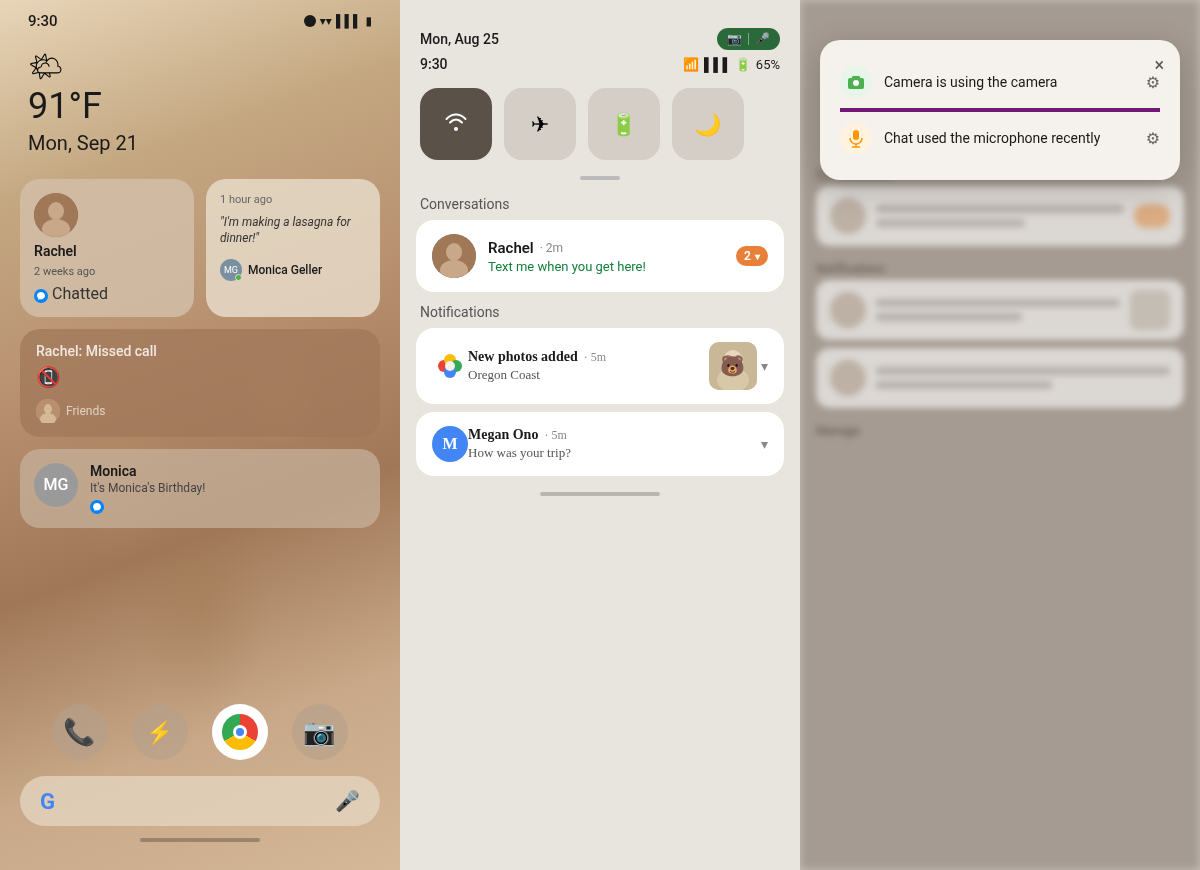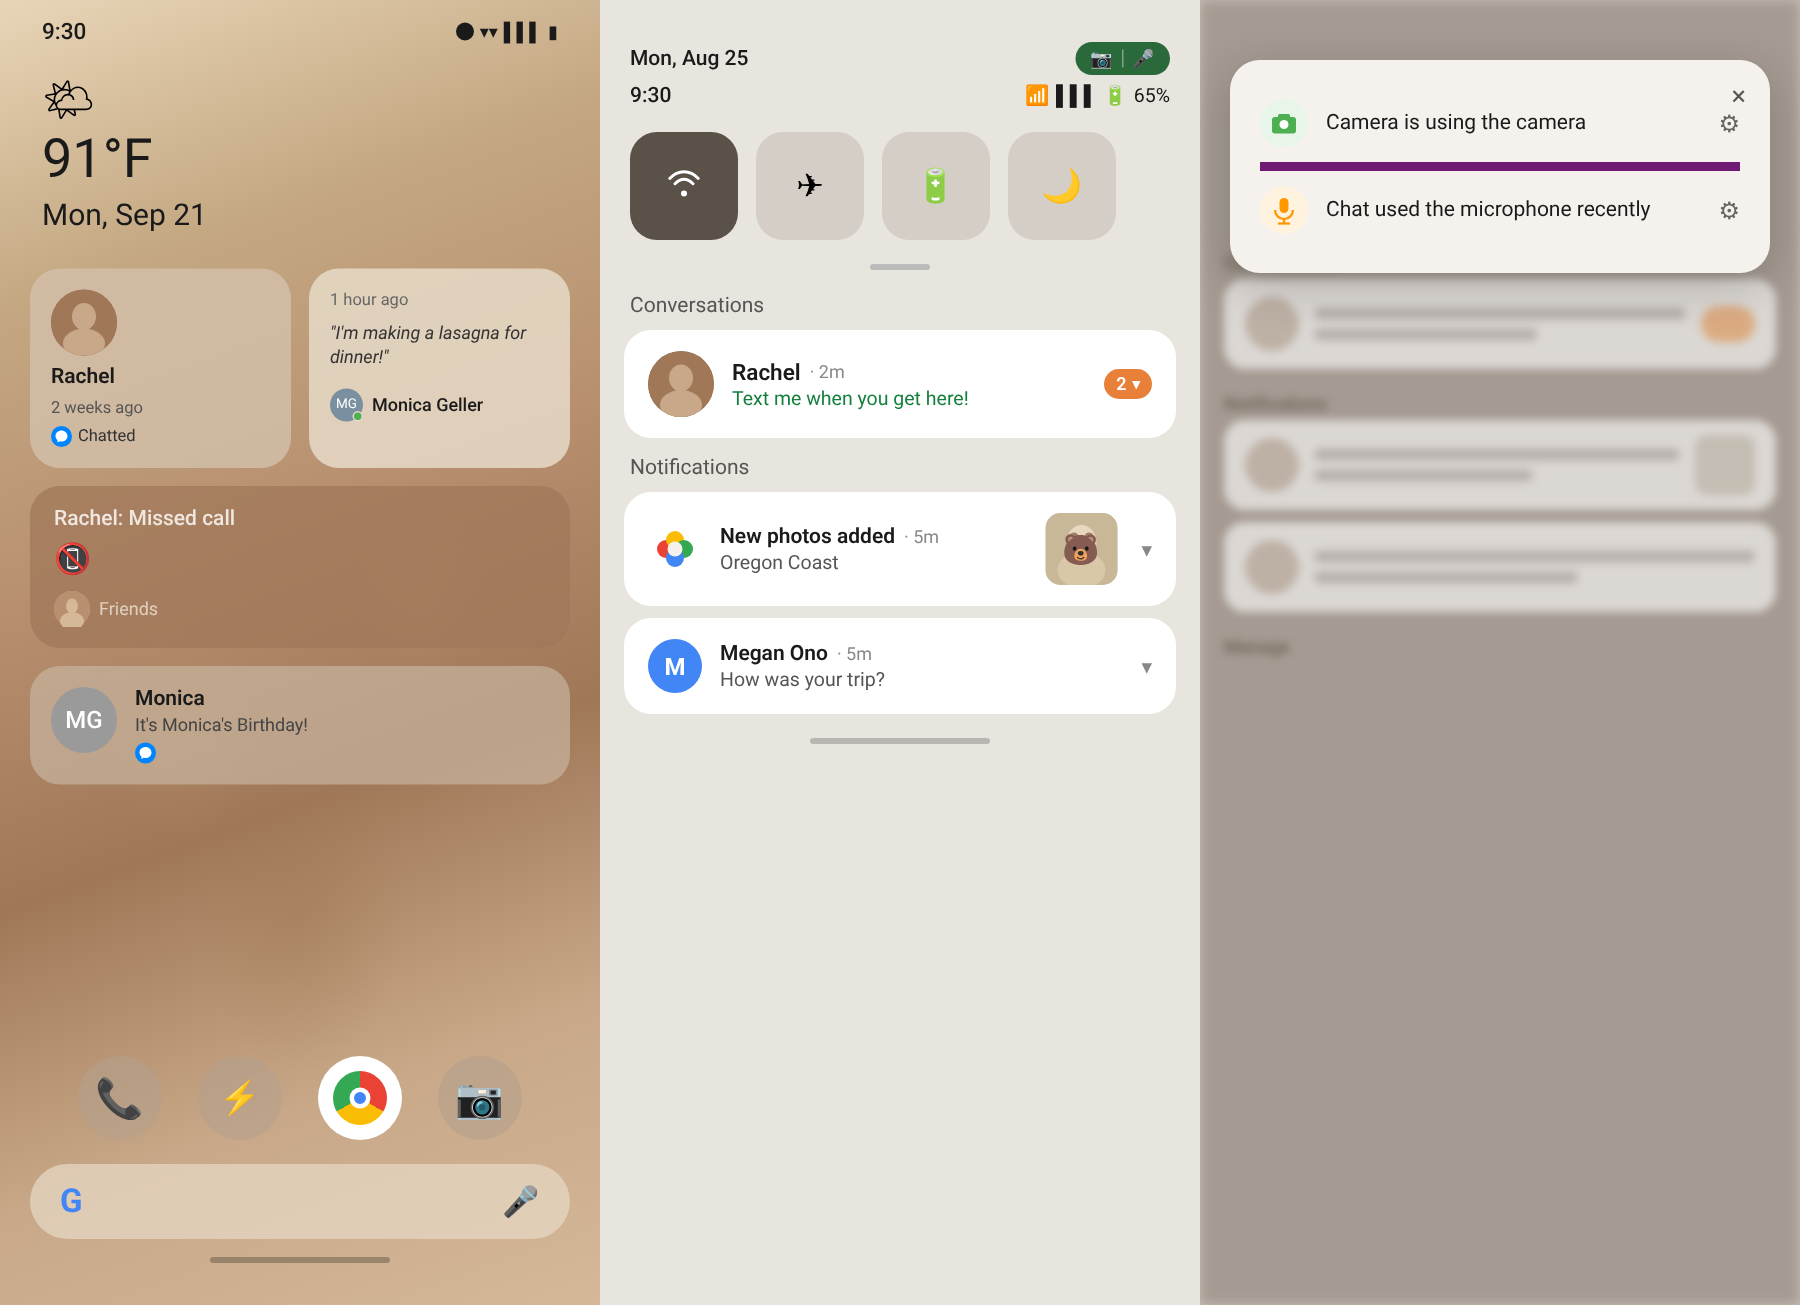--- a/index.html
+++ b/index.html
@@ -115,23 +115,23 @@
       font-size: 14px;
       font-weight: 600;
       color: #1a1a1a;
     }
     .contact-time {
       font-size: 11px;
       color: #555;
     }
     .contact-action {
       display: flex;
-      align-items: center;
+      align-items: flex-end;
       gap: 4px;
-      font-size: 11px;
+      font-size: 16px;
       color: #333;
     }
     .messenger-icon {
       width: 14px;
       height: 14px;
       background: #0084ff;
       border-radius: 50%;
       display: flex;
       align-items: center;
       justify-content: center;
@@ -461,21 +461,22 @@
     }
     .chevron-down { font-size: 10px; }
 
     .notification-card {
       background: #fff;
       border-radius: 18px;
       margin: 0 16px 8px;
       padding: 14px 16px;
       display: flex;
       align-items: center;
-      gap: 12px;
+      gap: 0;
+      font-family: Liberation Serif, serif;
     }
     .notif-app-icon {
       width: 36px;
       height: 36px;
       border-radius: 10px;
       display: flex;
       align-items: center;
       justify-content: center;
       font-size: 20px;
       flex-shrink: 0;
@@ -582,21 +583,21 @@
       color: #555;
       cursor: pointer;
     }
     .privacy-item {
       display: flex;
       align-items: center;
       gap: 12px;
       padding: 10px 0;
     }
     .privacy-item + .privacy-item {
-      border-top: 6px solid #701a75;
+      border-top: 4px solid #701a75;
     }
     .privacy-app-icon {
       width: 32px;
       height: 32px;
       border-radius: 50%;
       display: flex;
       align-items: center;
       justify-content: center;
       font-size: 16px;
       flex-shrink: 0;

